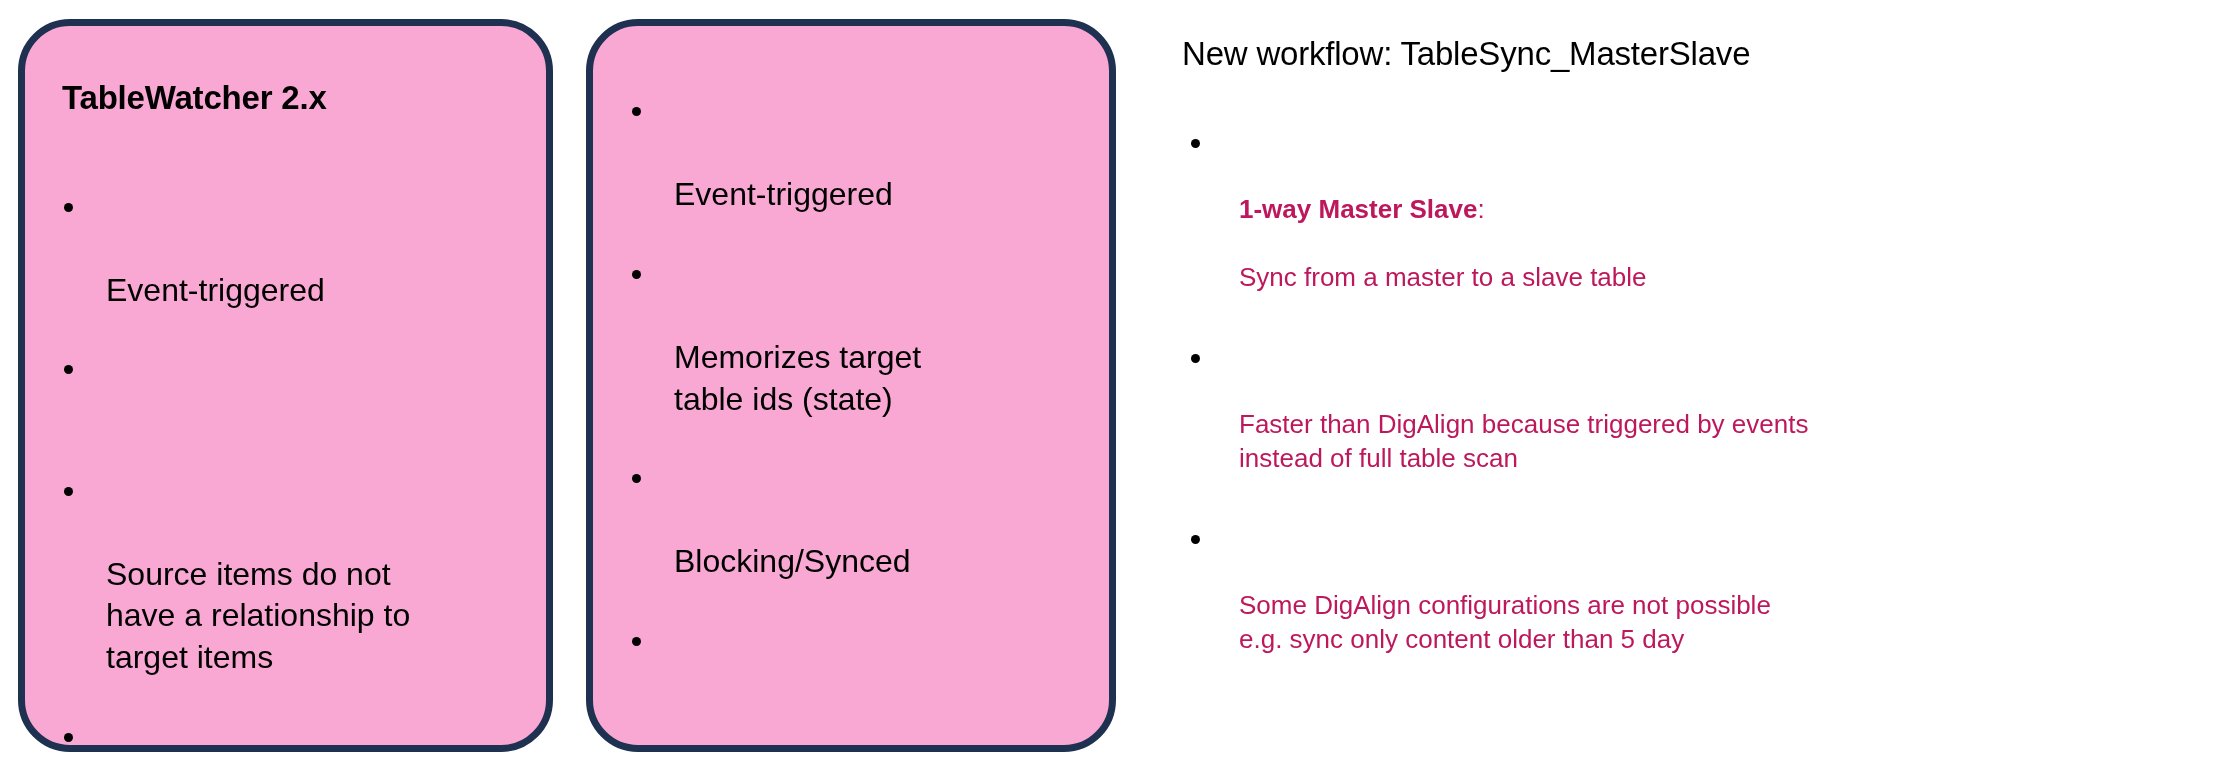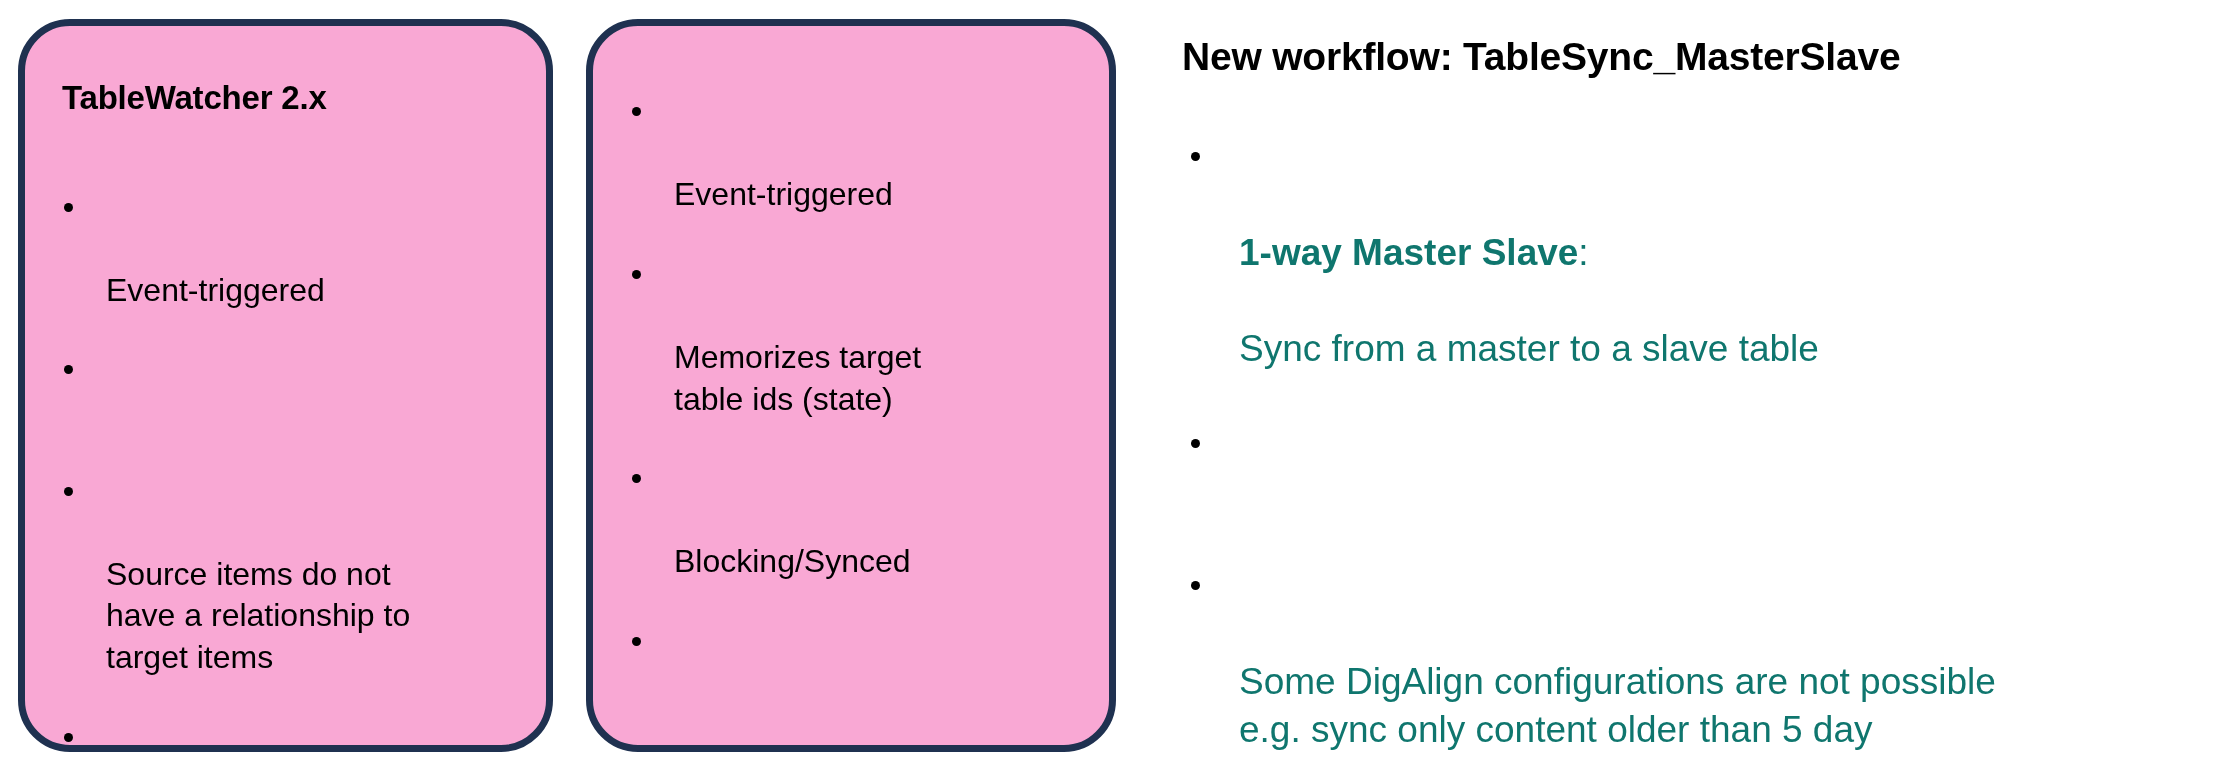--- a/index.html
+++ b/index.html
@@ -75,38 +75,38 @@
   }
 
   
   #notes {
     position: absolute;
     left: 1182px;
     top: 34px;
     width: 1020px;
   }
   #notes-title {
-    font-size: 39px;
-    font-weight: bold;
+    font-size: 33px;
+    font-weight: normal;
     line-height: 1.2;
     letter-spacing: -0.2px;
     color: #000000;
     margin: 0;
   }
   #notes-list {
     list-style: none;
     margin: 52px 0 0 0;
     padding: 0;
   }
   #notes-list li {
     position: relative;
     padding-left: 57px;
-    font-size: 37px;
+    font-size: 26px;
     line-height: 1.30;
-    color: #0f766e;
+    color: #be185d;
     margin-bottom: 46px;
     white-space: pre-line;
   }
   #notes-list li:last-child { margin-bottom: 0; }
   #notes-list li .bullet-dot {
     position: absolute;
     left: 9px;
     top: 0.52em;
     width: 9px;
     height: 9px;
@@ -170,20 +170,22 @@
   <div id="notes">
     <div id="notes-title">New workflow: TableSync_MasterSlave</div>
     <ul id="notes-list">
       <li>
         <span class="bullet-dot"></span>
         <span class="lead">1-way Master Slave</span><span>:</span><br>
         <span>Sync from a master to a slave table</span>
       </li>
       <li>
         <span class="bullet-dot"></span>
+        <span>Faster than DigAlign because triggered by events
+instead of full table scan</span>
       </li>
       <li>
         <span class="bullet-dot"></span>
         <span>Some DigAlign configurations are not possible
 e.g. sync only content older than 5 day</span>
       </li>
     </ul>
   </div>
 
 </div>

